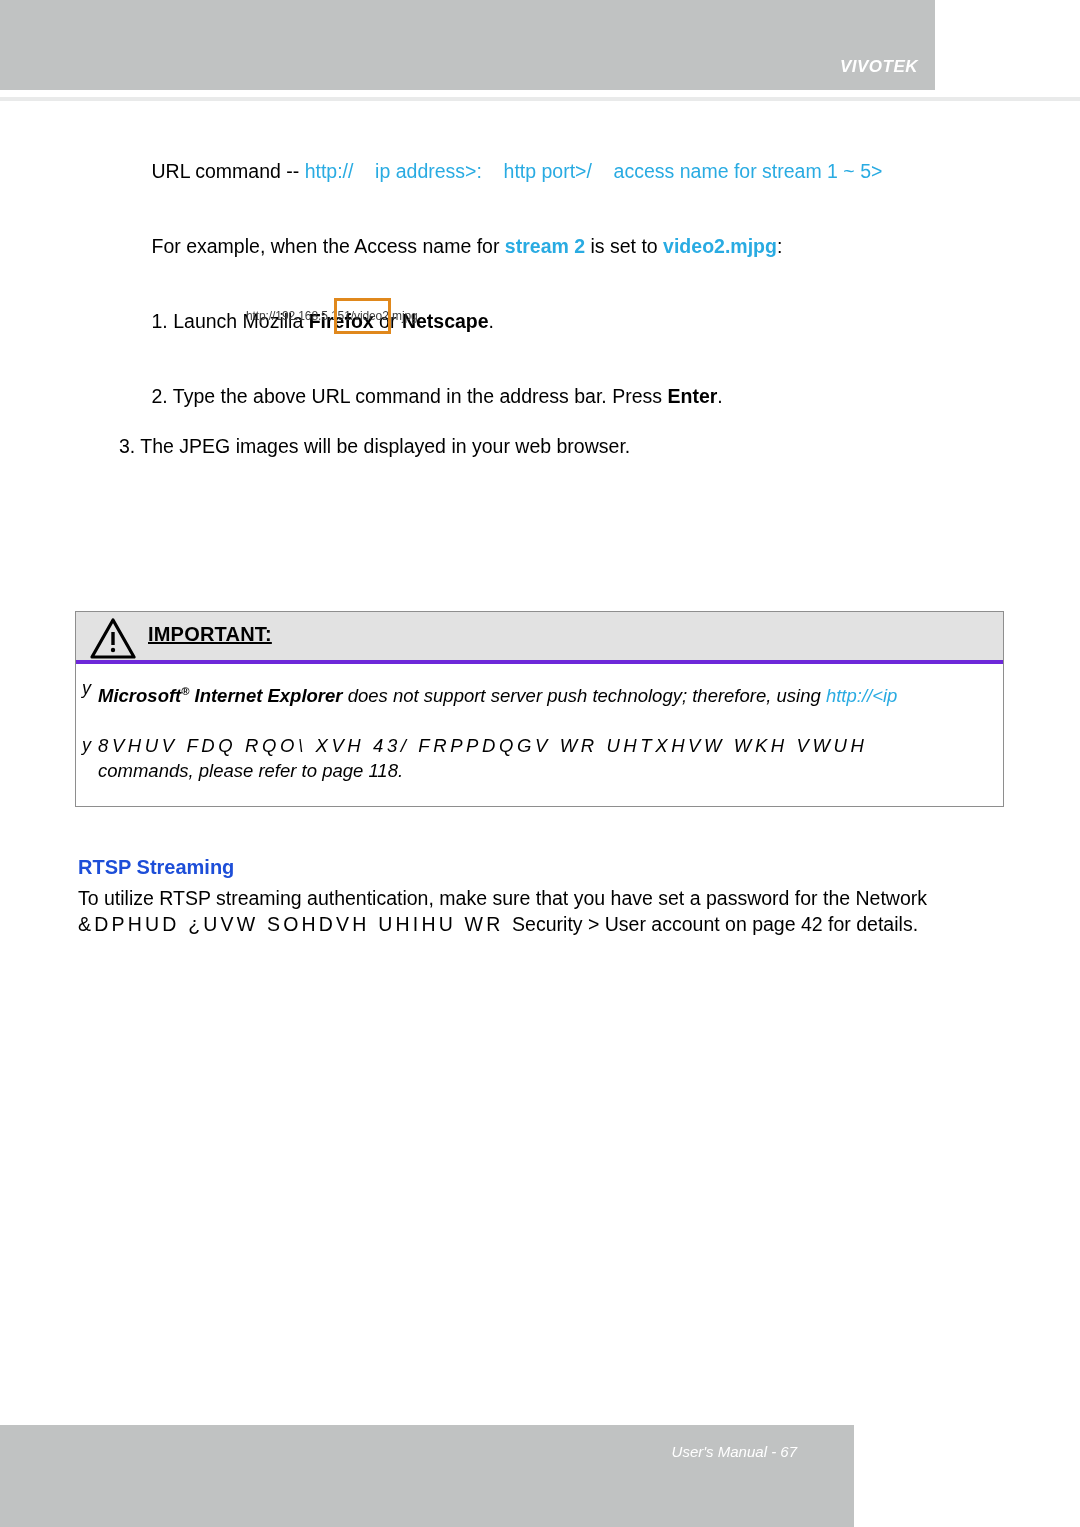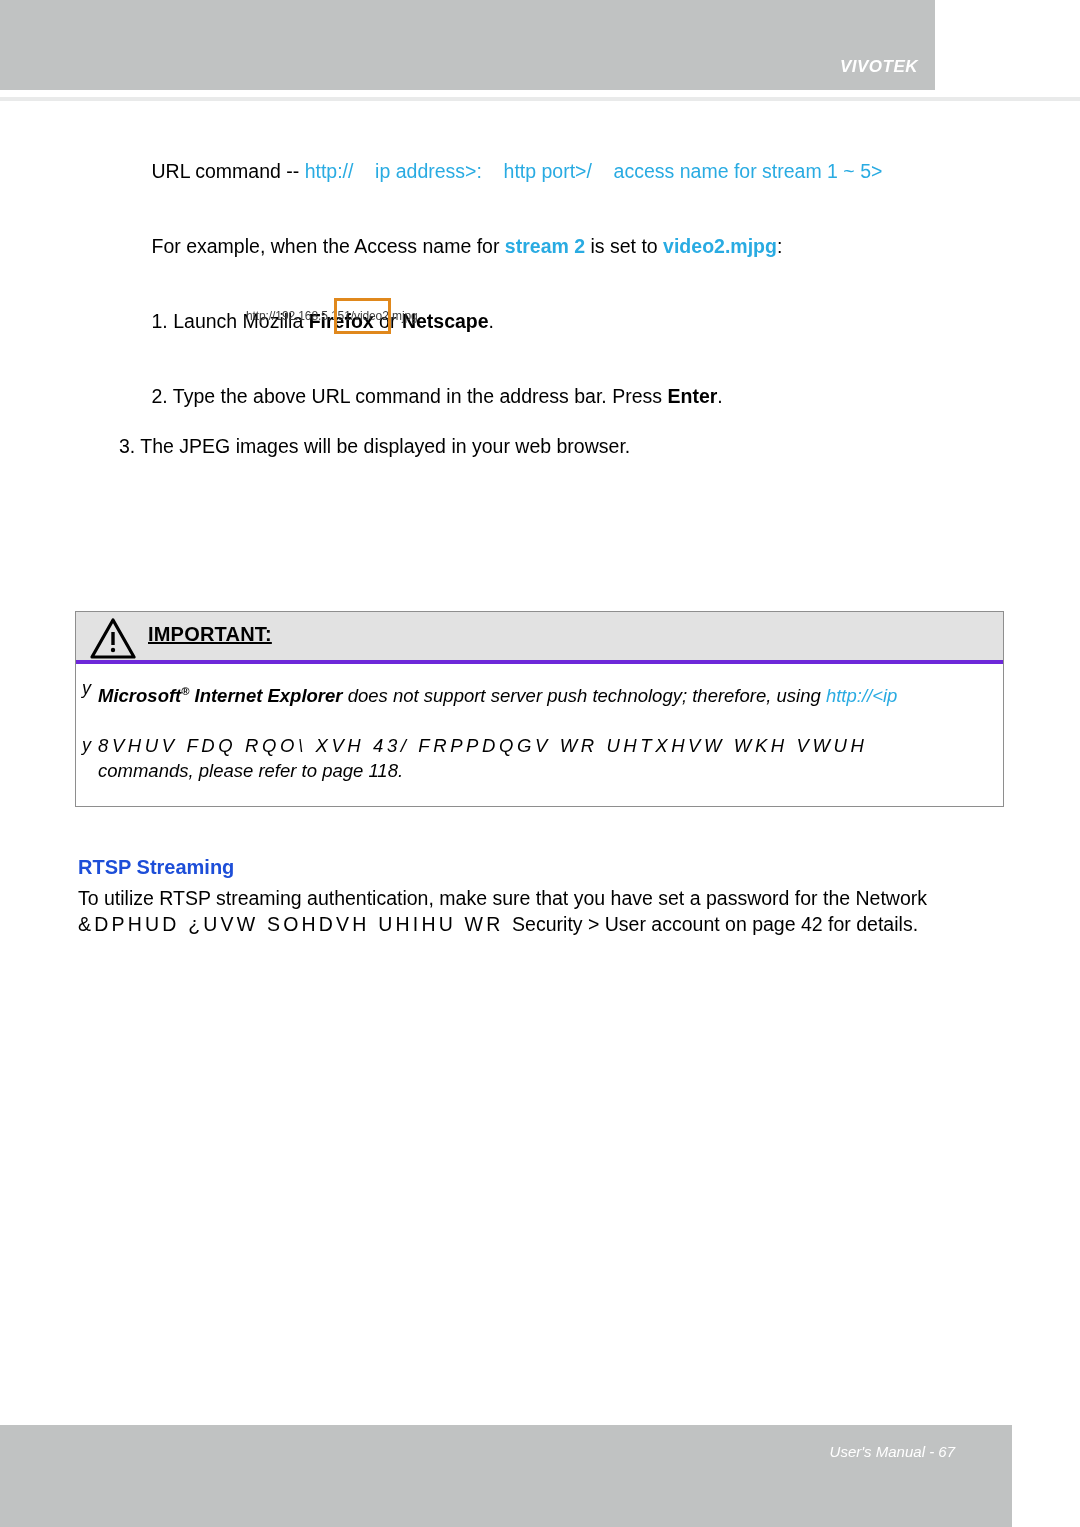--- a/index.html
+++ b/index.html
@@ -160,21 +160,21 @@
     font-size: 19.5px;
     color: #000000;
     line-height: 26px;
     white-space: nowrap;
   }
   .sp { letter-spacing: 3.2px; }
 
   
   .footer-band {
     position: absolute; left: 0; top: 1425px;
-    width: 1012px; height: 102px;
+    width: 854px; height: 102px;
     background: #c0c2c2;
   }
   .footer-text {
     position: absolute; right: 57px; top: 18px;
     color: #ffffff;
     font-size: 15px;
     font-style: italic;
   }
 </style>
 </head>

